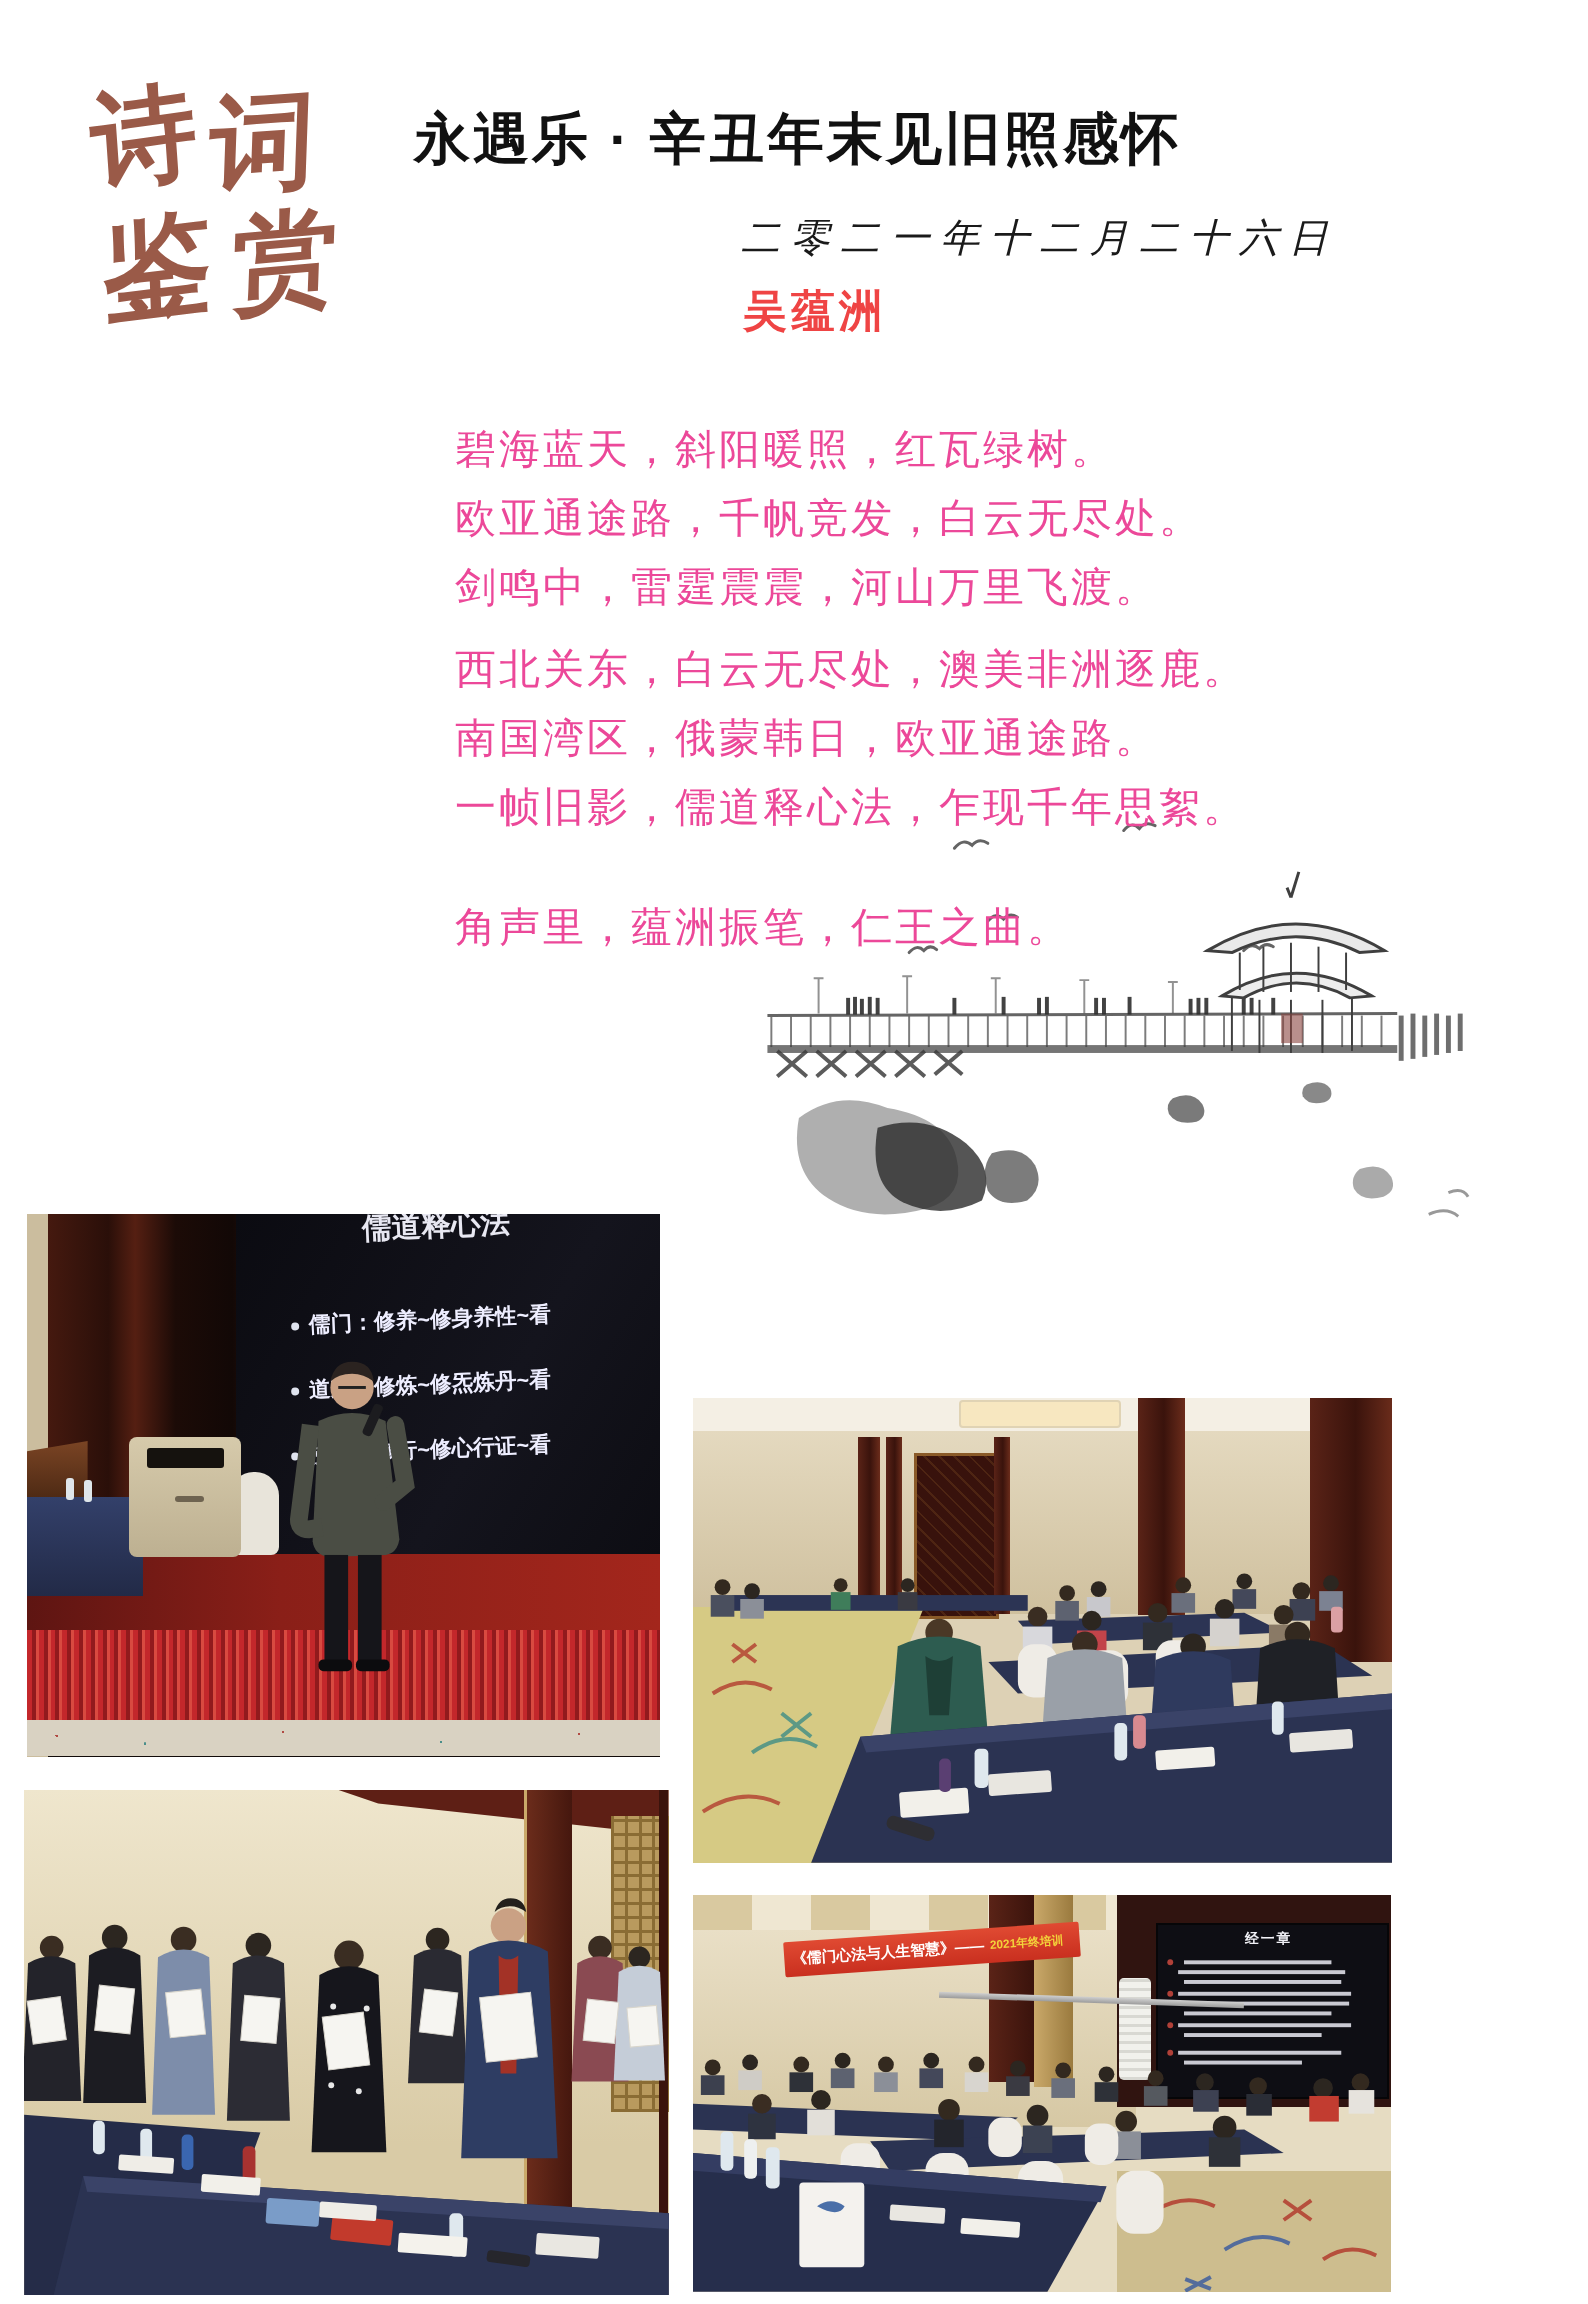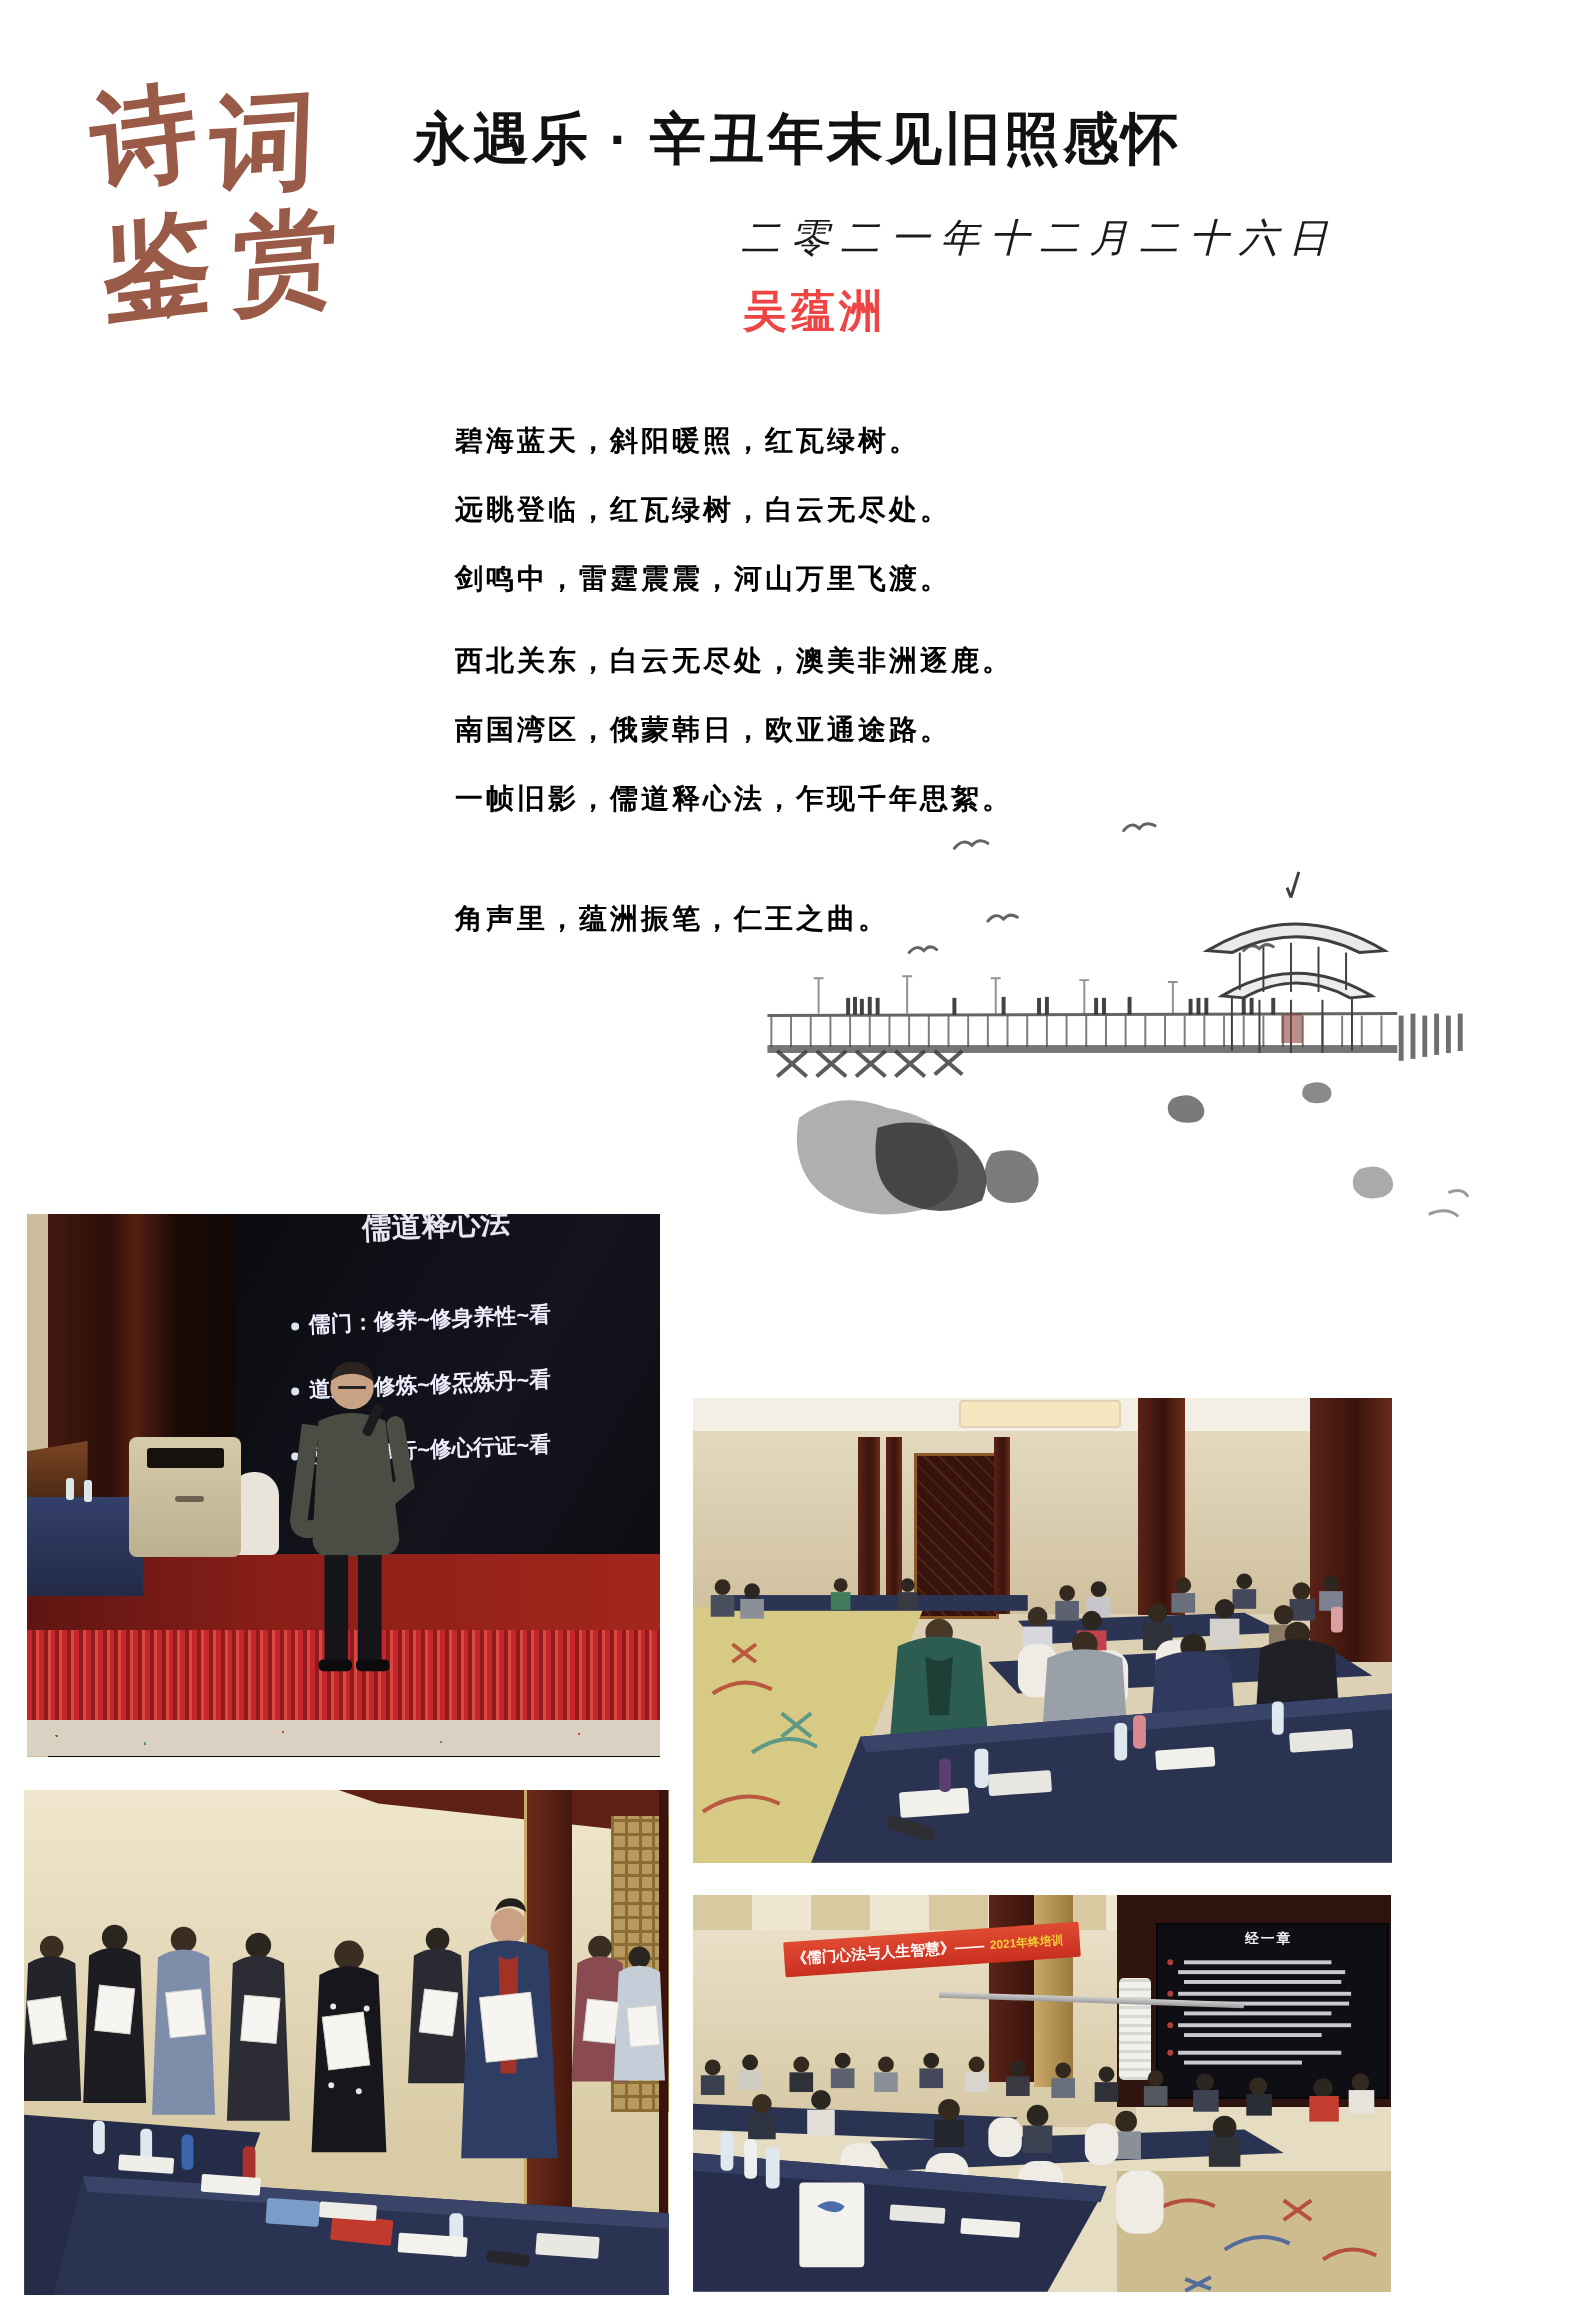--- a/index.html
+++ b/index.html
@@ -15,22 +15,22 @@
   .mc2{left:102px;top:211px;transform:rotate(-7deg) skewX(-5deg);font-size:110px;}
   .mc3{left:232px;top:207px;transform:rotate(-5deg) skewX(-7deg);}
 
   
   .title{left:414px;top:102px;font-size:56px;font-weight:900;letter-spacing:3px;color:#111;}
   .date{left:741px;top:211px;font-size:39px;letter-spacing:10.8px;color:#1a1a1a;
         font-family:"DejaVu Serif",serif;font-style:italic;}
   .author{left:743px;top:282px;font-size:44px;font-weight:700;color:#ef4444;letter-spacing:3.9px;}
 
   
-  .poem-line{position:absolute;left:455px;font-size:28px;color:#000000;letter-spacing:3px;
-             font-weight:700;z-index:3;white-space:nowrap;}
+  .poem-line{position:absolute;left:455px;font-size:41px;color:#ec4899;letter-spacing:3px;
+             font-weight:400;z-index:3;white-space:nowrap;}
 
   
   .painting{left:759px;top:803px;z-index:1;}
 
   
   .photo{position:absolute;overflow:hidden;background:#1a1a1a;z-index:2;}
 
   
   #photo1{left:26.6px;top:1214px;width:633px;height:543px;background:#120c0a;}
   .p1-leftwall{left:0;top:0;width:21.7px;height:543px;background:#cbbd9e;}
@@ -115,21 +115,21 @@
     <span class="mast-char mc2">鉴</span>
     <span class="mast-char mc3">赏</span>
   </div>
 
   <div class="abs date">二零二一年十二月二十六日</div>
   <div class="abs title">永遇乐 · 辛丑年末见旧照感怀</div>
   <div class="abs author">吴蕴洲</div>
 
   <div>
     <div class="poem-line" style="top:422px">碧海蓝天，斜阳暖照，红瓦绿树。</div>
-    <div class="poem-line" style="top:491px">远眺登临，红瓦绿树，白云无尽处。</div>
+    <div class="poem-line" style="top:491px">欧亚通途路，千帆竞发，白云无尽处。</div>
     <div class="poem-line" style="top:560px">剑鸣中，雷霆震震，河山万里飞渡。</div>
     <div class="poem-line" style="top:642px">西北关东，白云无尽处，澳美非洲逐鹿。</div>
     <div class="poem-line" style="top:711px">南国湾区，俄蒙韩日，欧亚通途路。</div>
     <div class="poem-line" style="top:780px">一帧旧影，儒道释心法，乍现千年思絮。</div>
     <div class="poem-line" style="top:900px">角声里，蕴洲振笔，仁王之曲。</div>
   </div>
 
   <svg class="abs painting" width="749" height="433" viewBox="0 0 760 440">
     <g stroke="#4a4a4a" stroke-width="3" fill="none" stroke-linecap="round" opacity="0.85">
       <path d="M370 28 q8 -10 16 -2 q6 -8 16 -3"></path>

